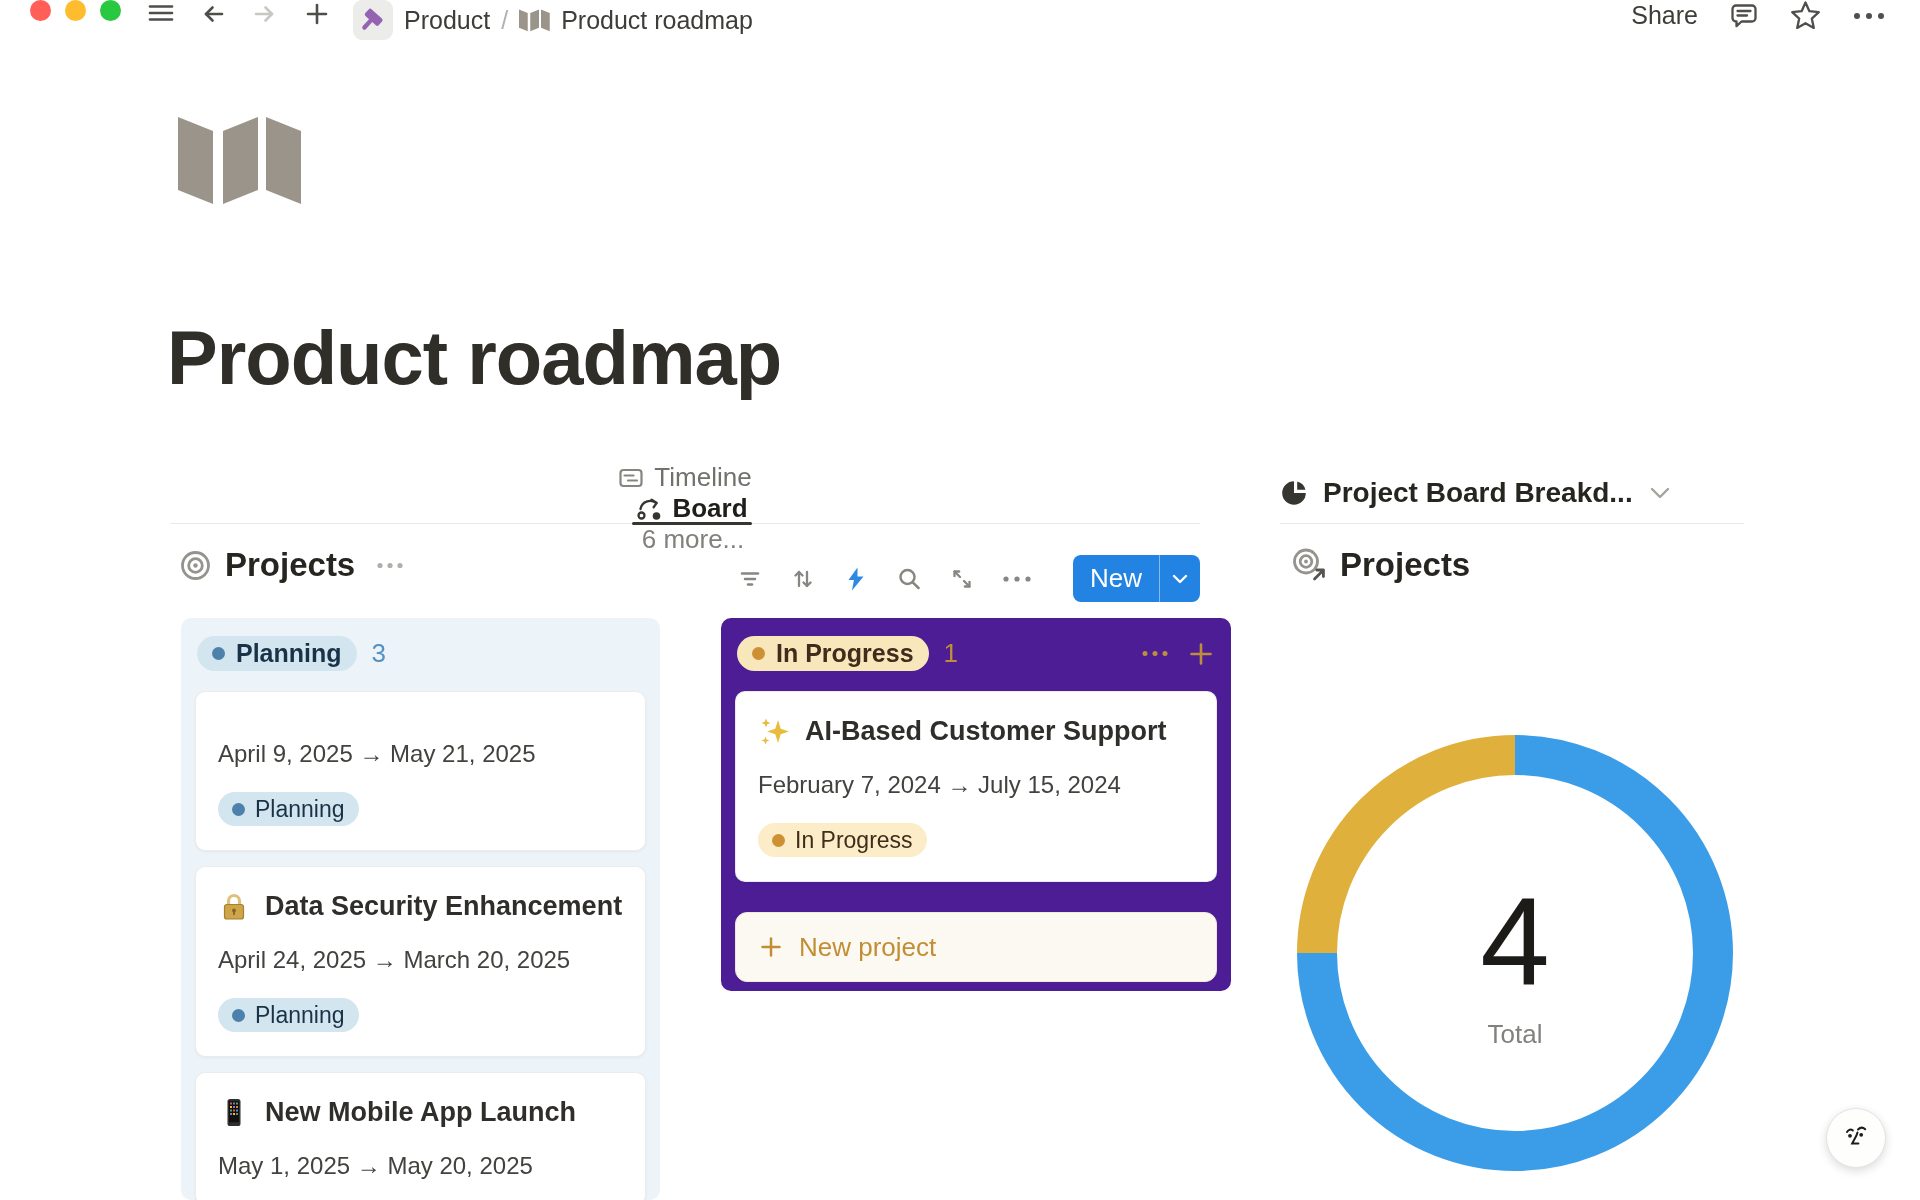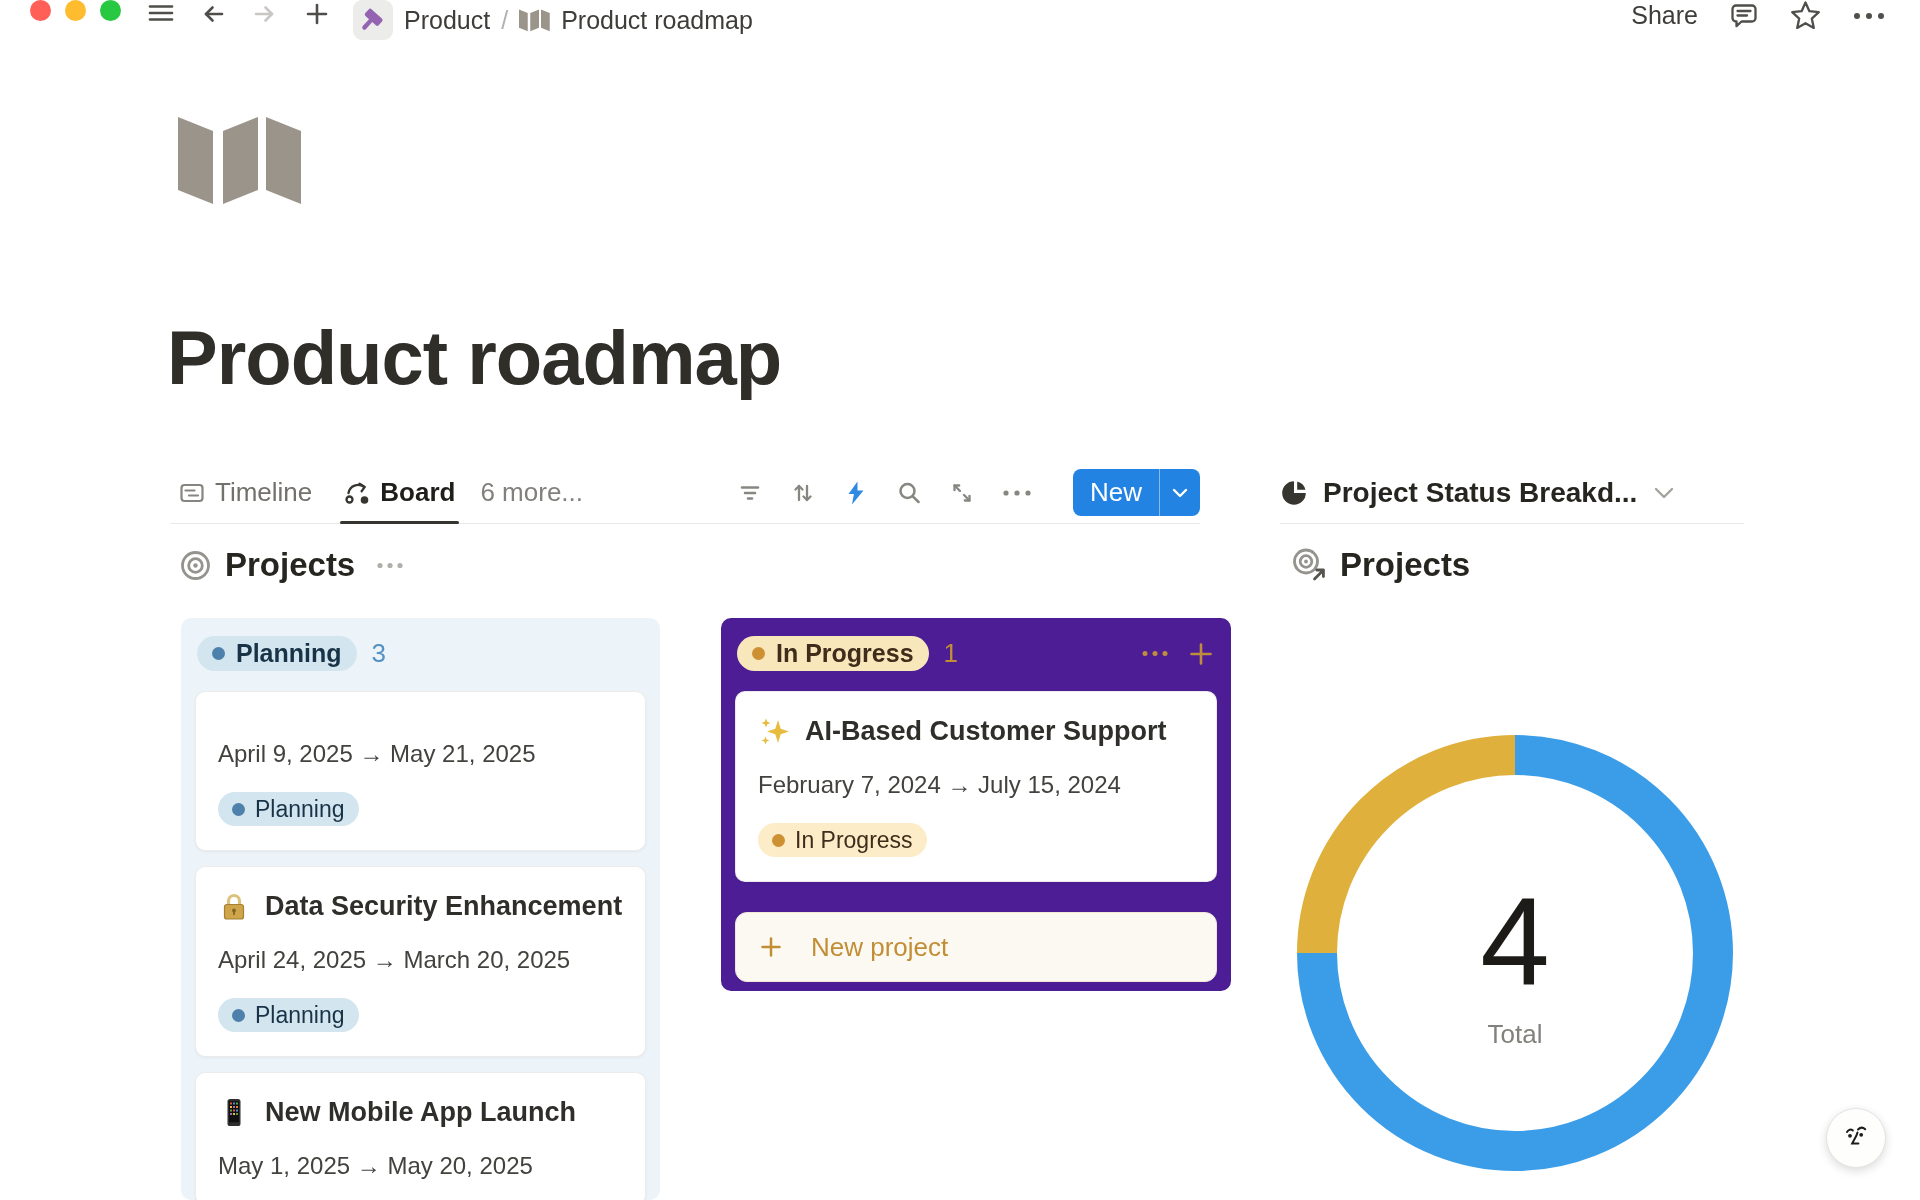--- a/index.html
+++ b/index.html
@@ -22,21 +22,21 @@
   .topbar-right { margin-left:auto; display:flex; align-items:center; gap:30px; }
   .share { font-size:25px; color:#3E3D39; cursor:pointer; }
 
   
   .page-icon { position:absolute; left:178px; top:117px; cursor:pointer; }
   h1.page-title { position:absolute; left:167px; top:314px; font-size:76px; font-weight:700;
     letter-spacing:-1px; color:#2F2E29; }
 
   
   .viewbar { position:absolute; left:170px; top:462px; width:1030px; height:62px;
-    display:flex; align-items:center; border-bottom:1px solid #E9E9E7; }
+    display:flex; align-items:center; border-bottom:1px solid #E9E9E7;flex-direction:column; }
   .tab { position:relative; height:100%; display:flex; align-items:center; gap:10px;
     padding:0 9px; font-size:26px; color:#73716C; cursor:pointer; white-space:nowrap; }
   .tab.active { color:#1F1E1A; font-weight:600; }
   .tab.active::after { content:""; position:absolute; left:5px; right:5px; bottom:-1px;
     height:3px; background:#37352F; border-radius:2px; }
   .more-link { margin-left:16px; font-size:26px; color:#82807B; cursor:pointer; }
   .vtools { margin-left:auto; display:flex; align-items:center; gap:27px; }
   .vtools .tbicon{ opacity:.95; }
   .new-btn { margin-left:14px; height:47px; display:flex; align-items:stretch; border-radius:8px;
     overflow:hidden; background:#2383E2; color:#fff; cursor:pointer; }
@@ -72,21 +72,21 @@
   .cards { margin-top:20px; display:flex; flex-direction:column; gap:15px; }
   .card { background:#fff; border:1px solid rgba(15,15,15,.08); border-radius:10px;
     padding:24px 22px; box-shadow:0 1px 3px rgba(0,0,0,.05); cursor:pointer; }
   .card-title { display:flex; align-items:center; gap:15px; font-size:27px; font-weight:600; color:#2F2E2A; }
   .card-date { margin-top:24px; font-size:24px; line-height:28px; color:#43423E; }
   .tag { margin-top:24px; display:inline-flex; align-items:center; gap:10px; height:34px;
     padding:0 14px; border-radius:17px; font-size:23px; }
   .tag.blue { background:#D3E5EF; color:#183347; }
   .tag.yellow { background:#FDECC8; color:#402C1B; }
   .new-project { margin-top:15px; height:70px; border-radius:12px; background:#FCF9F2;
-    border:1px solid #F0E7D4; display:flex; align-items:center; gap:27px; padding:0 22px;
+    border:1px solid #F0E7D4; display:flex; align-items:center; gap:15px; padding:0 22px;
     color:#C28E35; font-size:26px; cursor:pointer; }
 
   
   .donut { position:absolute; left:1295px; top:733px; width:440px; height:440px; }
   .donut-center { position:absolute; inset:0; display:flex; flex-direction:column;
     align-items:center; justify-content:center; padding-top:22px; pointer-events:none; }
   .donut-value { font-size:125px; font-weight:500; color:#1C1B18; line-height:1; }
   .donut-label { margin-top:16px; font-size:26px; color:#82817D; }
 
   
@@ -296,21 +296,21 @@
 
   <div class="chartbar">
     <span class="tbicon">
       <svg width="30" height="30" viewBox="0 0 30 30">
           <g fill="#37352F">
             <path d="M14,15 L14,3.2 A11.8,11.8 0 1 0 25.8,15 Z"></path>
             <path d="M17.2,11.8 L17.2,3.6 A11.3,11.3 0 0 1 25.4,11.8 Z"></path>
           </g>
         </svg>
     </span>
-    <span class="cb-title">Project Status Breakd...</span>
+    <span class="cb-title">Project Board Breakd...</span>
     <span class="tbicon" style="margin-left:4px;">
       <svg width="20" height="12" viewBox="0 0 20 12">
           <polyline points="2,2 10,10 18,2" fill="none" stroke="#A5A39E" stroke-width="2.4" stroke-linecap="round" stroke-linejoin="round"></polyline>
         </svg>
     </span>
   </div>
 
   <div class="section left">
     <span>
       <svg width="33" height="33" viewBox="0 0 33 33">

